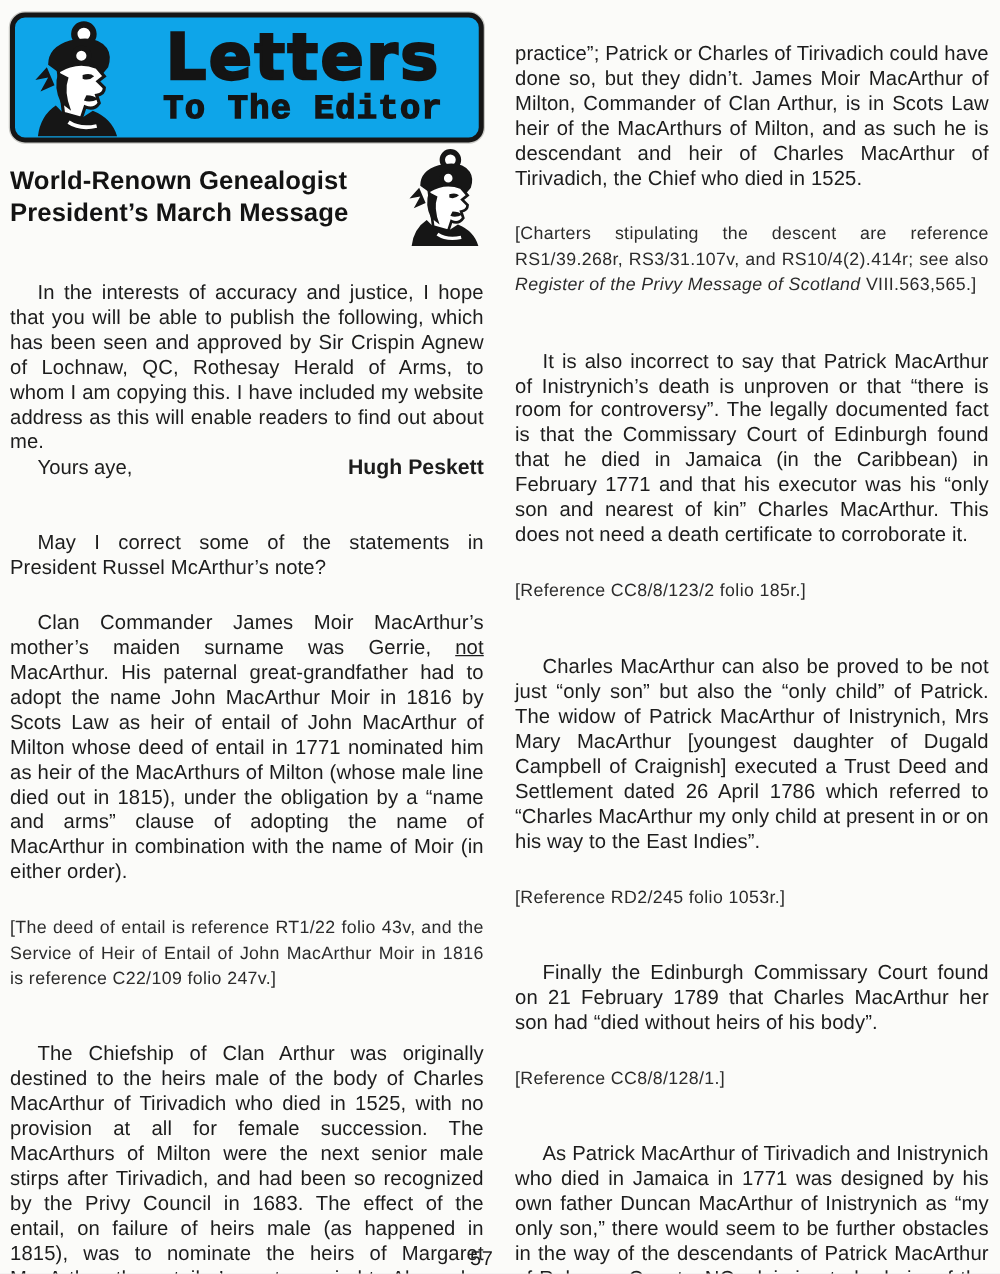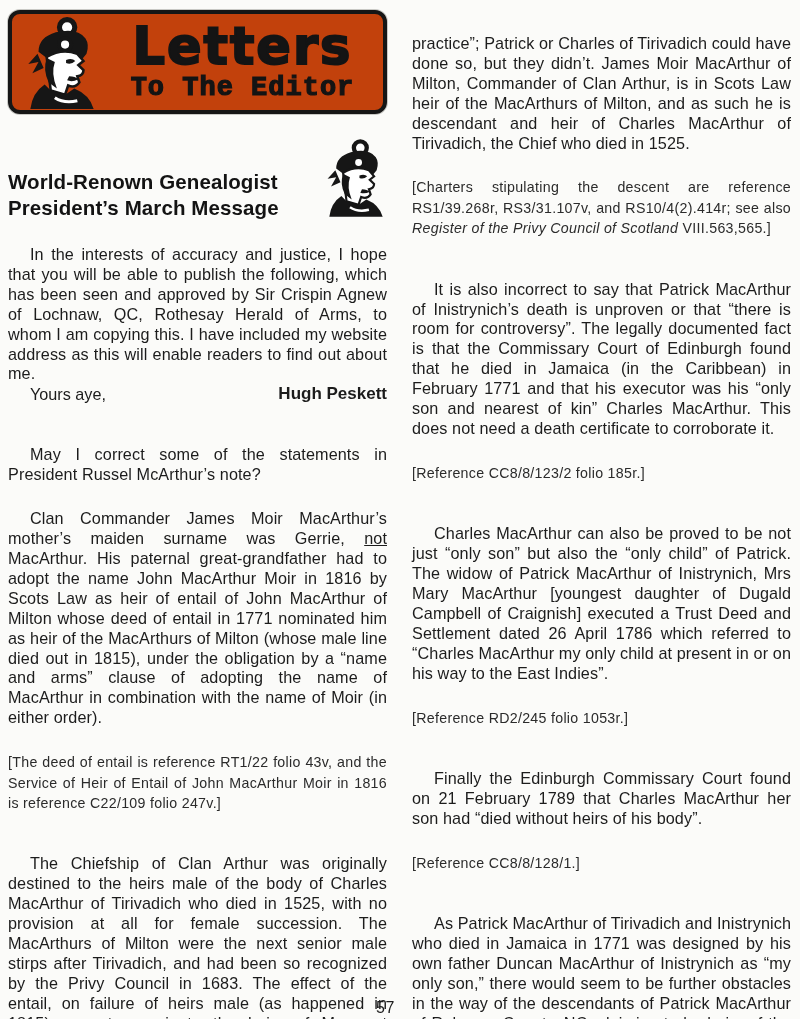--- a/index.html
+++ b/index.html
@@ -17,21 +17,21 @@
   .columns { display:flex; gap:25px; }
   .col { width:379px; flex:0 0 379px; }
 
   
   .masthead-box {
     border:4px solid #161616;
     border-radius:12px;
     height:104px;
     display:flex; align-items:center;
     padding:4px 12px 4px 10px;
-    background:#c2410c;
+    background:#0ea5e9;
     box-shadow:0 0 0 1px #c9c9c5;
     gap:16px;
   }
   .icon-lg { width:80px; height:94px; flex:0 0 80px; margin-top:2px; }
   .icon-sm { width:62px; height:86px; flex:0 0 62px; }
   .masthead-titles { flex:1; text-align:center; padding-right:4px; }
   .masthead-title {
     font-family:"DejaVu Sans",sans-serif;
     font-weight:bold;
     font-size:51px; line-height:50px;
@@ -43,21 +43,21 @@
     font-family:Liberation Mono, monospace;
     font-weight:bold;
     font-size:27px; line-height:30px;
     letter-spacing:1px;
     -webkit-text-stroke:1.2px #141414;
     color:#141414;
     margin-top:1px;
   }
 
   
-  .headline-row { display:flex; margin-top:21px; align-items:flex-end; }
+  .headline-row { display:flex; margin-top:1px; align-items:center; }
   .headline {
     flex:1;
     font-size:20.5px; font-weight:bold; line-height:26px;
     color:#131313;
     letter-spacing:0.1px;
   }
 
   
   .col-text { margin-top:4px; }
   .para { text-align:justify;margin-top:24px; }
@@ -159,21 +159,21 @@
           <p class="para body indent"><span>Clan Commander James Moir MacArthur’s mother’s maiden surname was Gerrie, </span><span style="text-decoration: underline;">not</span><span> MacArthur.  His paternal great-grandfather had to adopt the name John MacArthur Moir in 1816 by Scots Law as heir of entail of John MacArthur of Milton whose deed of entail in 1771 nominated him as heir of the MacArthurs of Milton (whose male line died out in 1815), under the obligation by a “name and arms” clause of adopting the name of MacArthur in combination with the name of Moir (in either order).</span></p>
           <p class="para note"><span>[The deed of entail is reference RT1/22 folio 43v, and the Service of Heir of Entail of John MacArthur Moir in 1816 is reference C22/109 folio 247v.]</span></p>
           <div class="spacer"></div>
           <p class="para body indent"><span>The Chiefship of Clan Arthur was originally destined to the heirs male of the body of Charles MacArthur of Tirivadich who died in 1525, with no provision at all for female succession.  The MacArthurs of Milton were the next senior male stirps after Tirivadich, and had been so recognized by the Privy Council in 1683. The effect of the entail, on failure of heirs male (as happened in 1815), was to nominate the heirs of Margaret MacArthur, the entailer’s aunt, married to Alexander Moir and the nearest heir female. Such nomination of a next heir is “standard</span></p>
         </div>
     </div>
 
     <div class="col">
       <div class="col-text">
           <p class="para body"><span>practice”; Patrick or Charles of Tirivadich could have done so, but they didn’t. James Moir MacArthur of Milton, Commander of Clan Arthur, is in Scots Law heir of the MacArthurs of Milton, and as such he is descendant and heir of Charles MacArthur of Tirivadich, the Chief who died in 1525.</span></p>
-          <p class="para note"><span>[Charters stipulating the descent are reference RS1/39.268r, RS3/31.107v, and RS10/4(2).414r; see also </span><span style="font-style: italic;">Register of the Privy Council of Scotland</span><span> VIII.563,565.]</span></p>
+          <p class="para note"><span>[Charters stipulating the descent are reference RS1/39.268r, RS3/31.107v, and RS10/4(2).414r; see also </span><span style="font-style: italic;">Register of the Privy Message of Scotland</span><span> VIII.563,565.]</span></p>
           <div class="spacer"></div>
           <p class="para body indent"><span>It is also incorrect to say that Patrick MacArthur of Inistrynich’s death is unproven or that “there is room for controversy”. The legally documented fact is that the Commissary Court of Edinburgh found that he died in Jamaica (in the Caribbean) in February 1771 and that his executor was his “only son and nearest of kin” Charles MacArthur. This does not need a death certificate to corroborate it.</span></p>
           <p class="para note"><span>[Reference CC8/8/123/2 folio 185r.]</span></p>
           <div class="spacer"></div>
           <p class="para body indent"><span>Charles MacArthur can also be proved to be not just “only son” but also the “only child” of Patrick.  The widow of Patrick MacArthur of Inistrynich, Mrs Mary MacArthur [youngest daughter of Dugald Campbell of Craignish] executed a Trust Deed and Settlement dated 26 April 1786 which referred to “Charles MacArthur my only child at present in or on his way to the East Indies”.</span></p>
           <p class="para note"><span>[Reference RD2/245 folio 1053r.]</span></p>
           <div class="spacer"></div>
           <p class="para body indent"><span>Finally the Edinburgh Commissary Court found on 21 February 1789 that Charles MacArthur her son had “died without heirs of his body”.</span></p>
           <p class="para note"><span>[Reference CC8/8/128/1.]</span></p>
           <div class="spacer"></div>

